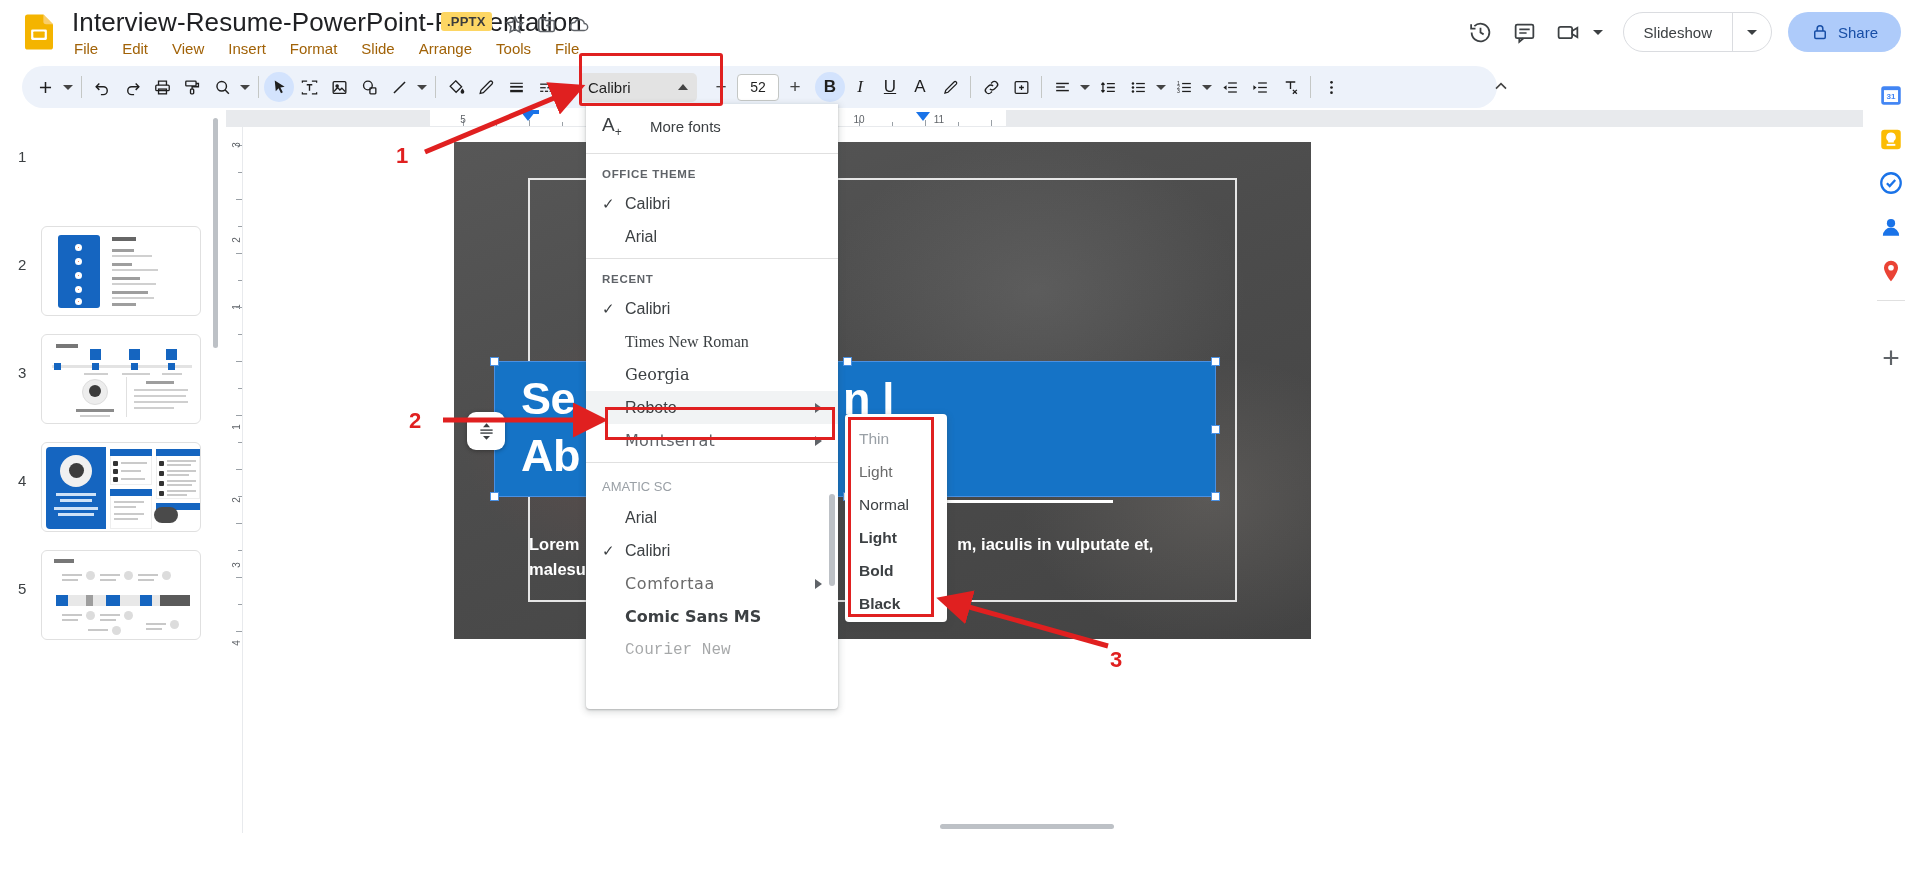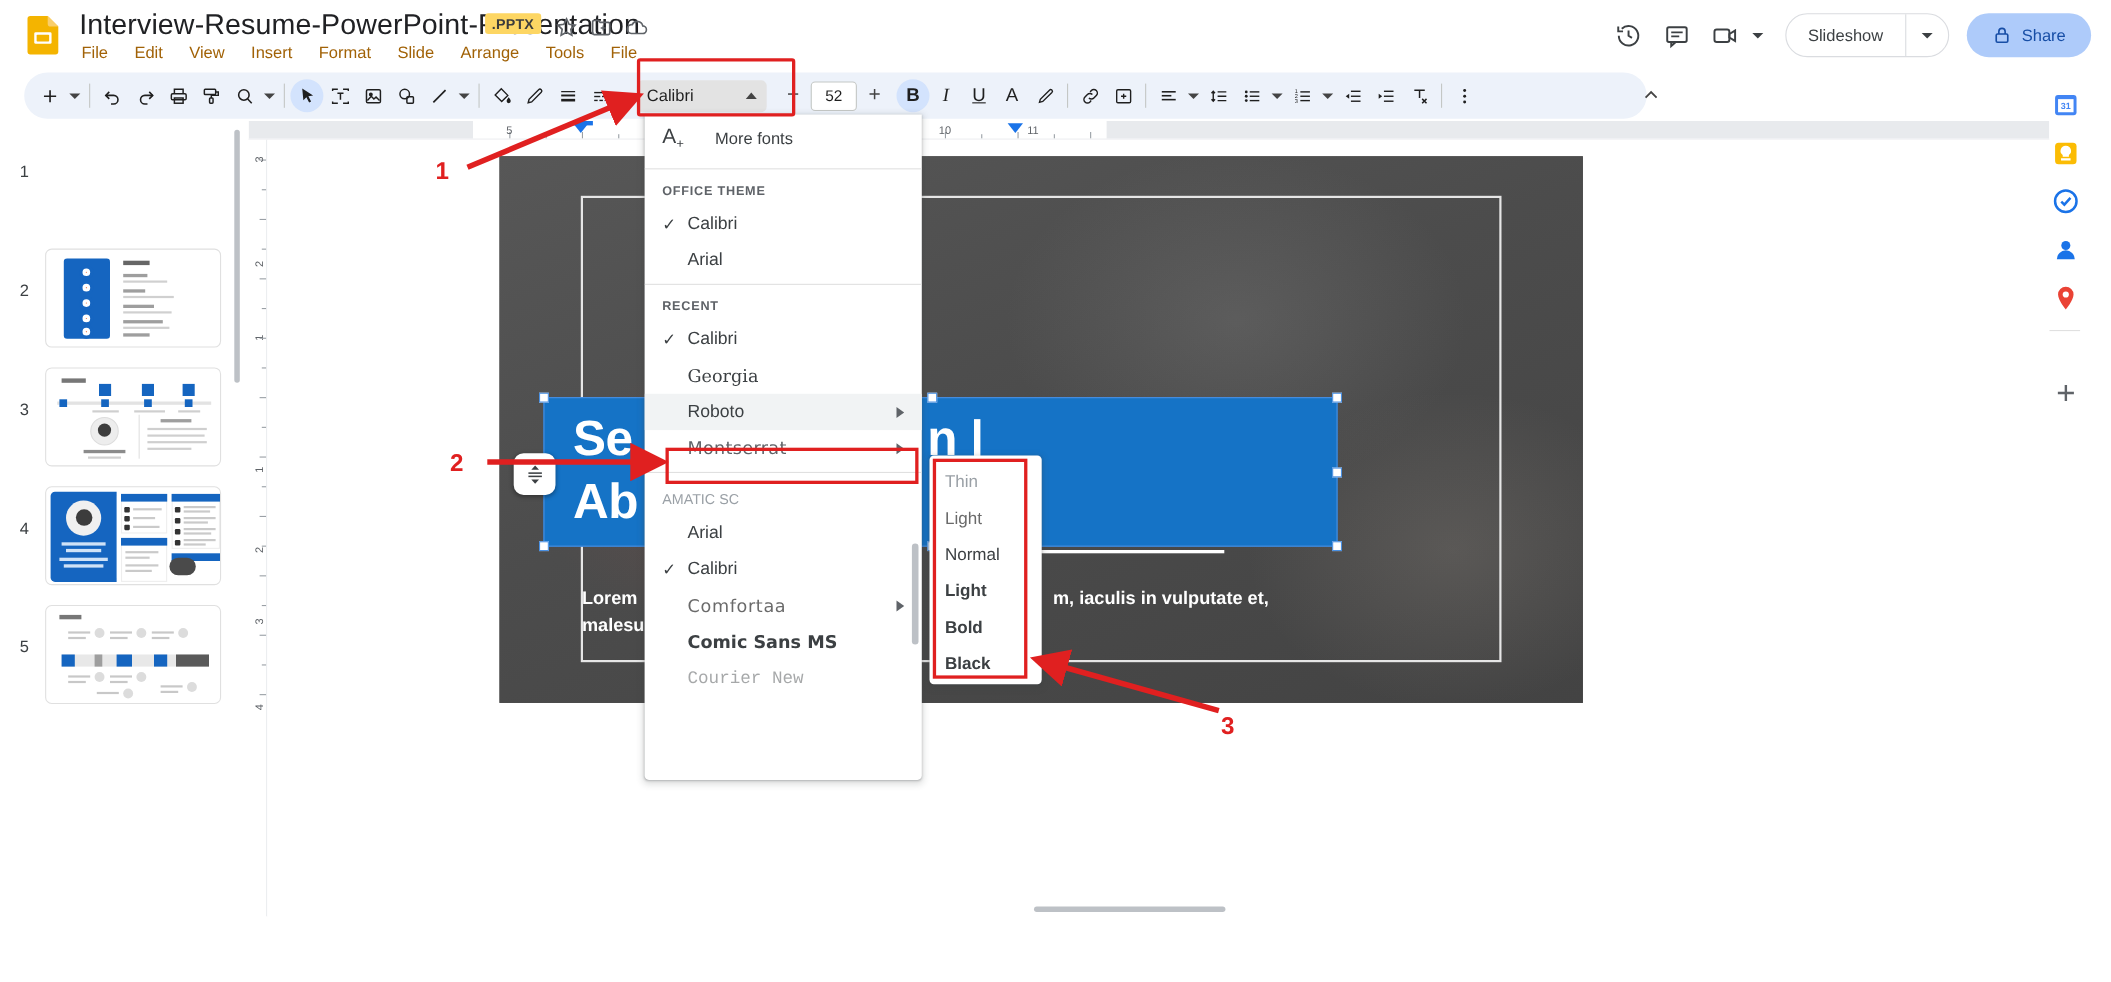--- a/index.html
+++ b/index.html
@@ -94,21 +94,21 @@
     width:42px; height:27px; border:1px solid #c4c7c5; border-radius:4px; background:#fff;
     display:flex; align-items:center; justify-content:center; font-size:14px; color:#1f1f1f; cursor:text;
   }
   .tb-txt{ font-size:17px; font-weight:700; }
 
   .tb-collapse{ position:absolute; right:-19px; top:6px; width:30px; height:30px;
                 display:flex; align-items:center; justify-content:center; cursor:pointer; color:#444;}
 
   
   .rail{ position:absolute; right:0; top:64px; width:56px; bottom:0; background:#fff;
-         display:flex; flex-direction:column; align-items:flex-start; padding-top:16px; gap:14px; }
+         display:flex; flex-direction:column; align-items:center; padding-top:16px; gap:14px; }
   .rail-icon{ width:30px; height:30px; display:flex; align-items:center; justify-content:center;
               cursor:pointer; border-radius:50%; }
   .rail-plus{ margin-top:28px; font-size:30px; color:#5f6368; line-height:1; }
   .rail-sep{ width:28px; height:1px; background:#e0e0e0; }
 
   
   .filmstrip{
     position:absolute; left:0; top:110px; width:222px; bottom:60px;
     background:#fff; overflow:hidden;
   }
@@ -190,21 +190,21 @@
            transform:translateY(-50%) rotate(-90deg); transform-origin:center; }
   .rh-margin{ position:absolute; top:0; height:17px; background:#e8eaed; }
   .indent-mark{ position:absolute; top:2px; width:0;height:0;
                 border-left:7px solid transparent;border-right:7px solid transparent;
                 border-top:9px solid #1a73e8; }
   .indent-bar{ position:absolute; top:0px; width:18px; height:4px; background:#1a73e8; }
 
   
   .canvas-area{ position:absolute; left:243px; top:127px; right:56px; bottom:60px; background:#fff; }
   .slide{
-    position:absolute; left:211px; top:15px; width:985px; height:497px;
+    position:absolute; left:211px; top:15px; width:857px; height:497px;
     background:#4a4a4a; overflow:hidden;
   }
   .slide-photo{
     position:absolute; inset:0;
     background:
       radial-gradient(ellipse 230px 170px at 20% 62%, rgba(120,80,75,0.35), transparent 70%),
       radial-gradient(ellipse 300px 220px at 68% 30%, rgba(150,150,150,0.22), transparent 70%),
       radial-gradient(ellipse 260px 200px at 88% 72%, rgba(170,160,150,0.20), transparent 72%),
       linear-gradient(160deg,#575757 0%, #4c4c4c 45%, #434343 100%);
     filter:blur(0.4px);
@@ -932,20 +932,24 @@
     </div>
     <div class="fm-div"></div>
 
     <div class="fm-section">RECENT</div>
     <div class="fm-item">
       <span class="fm-check">✓</span>
       <span class="fm-label">Calibri</span>
     </div>
     <div class="fm-item">
       <span class="fm-check"></span>
+      <span class="fm-label f-serif">Times New Roman</span>
+    </div>
+    <div class="fm-item">
+      <span class="fm-check"></span>
       <span class="fm-label f-djs">Georgia</span>
     </div>
     <div class="fm-item" style="background:#f1f3f4">
       <span class="fm-check"></span>
       <span class="fm-label">Roboto</span>
       <span class="fm-arrow"></span>
     </div>
     <div class="fm-item">
       <span class="fm-check"></span>
       <span class="fm-label f-dj" style="color:#5f6368;letter-spacing:0.3px">Montserrat</span>

